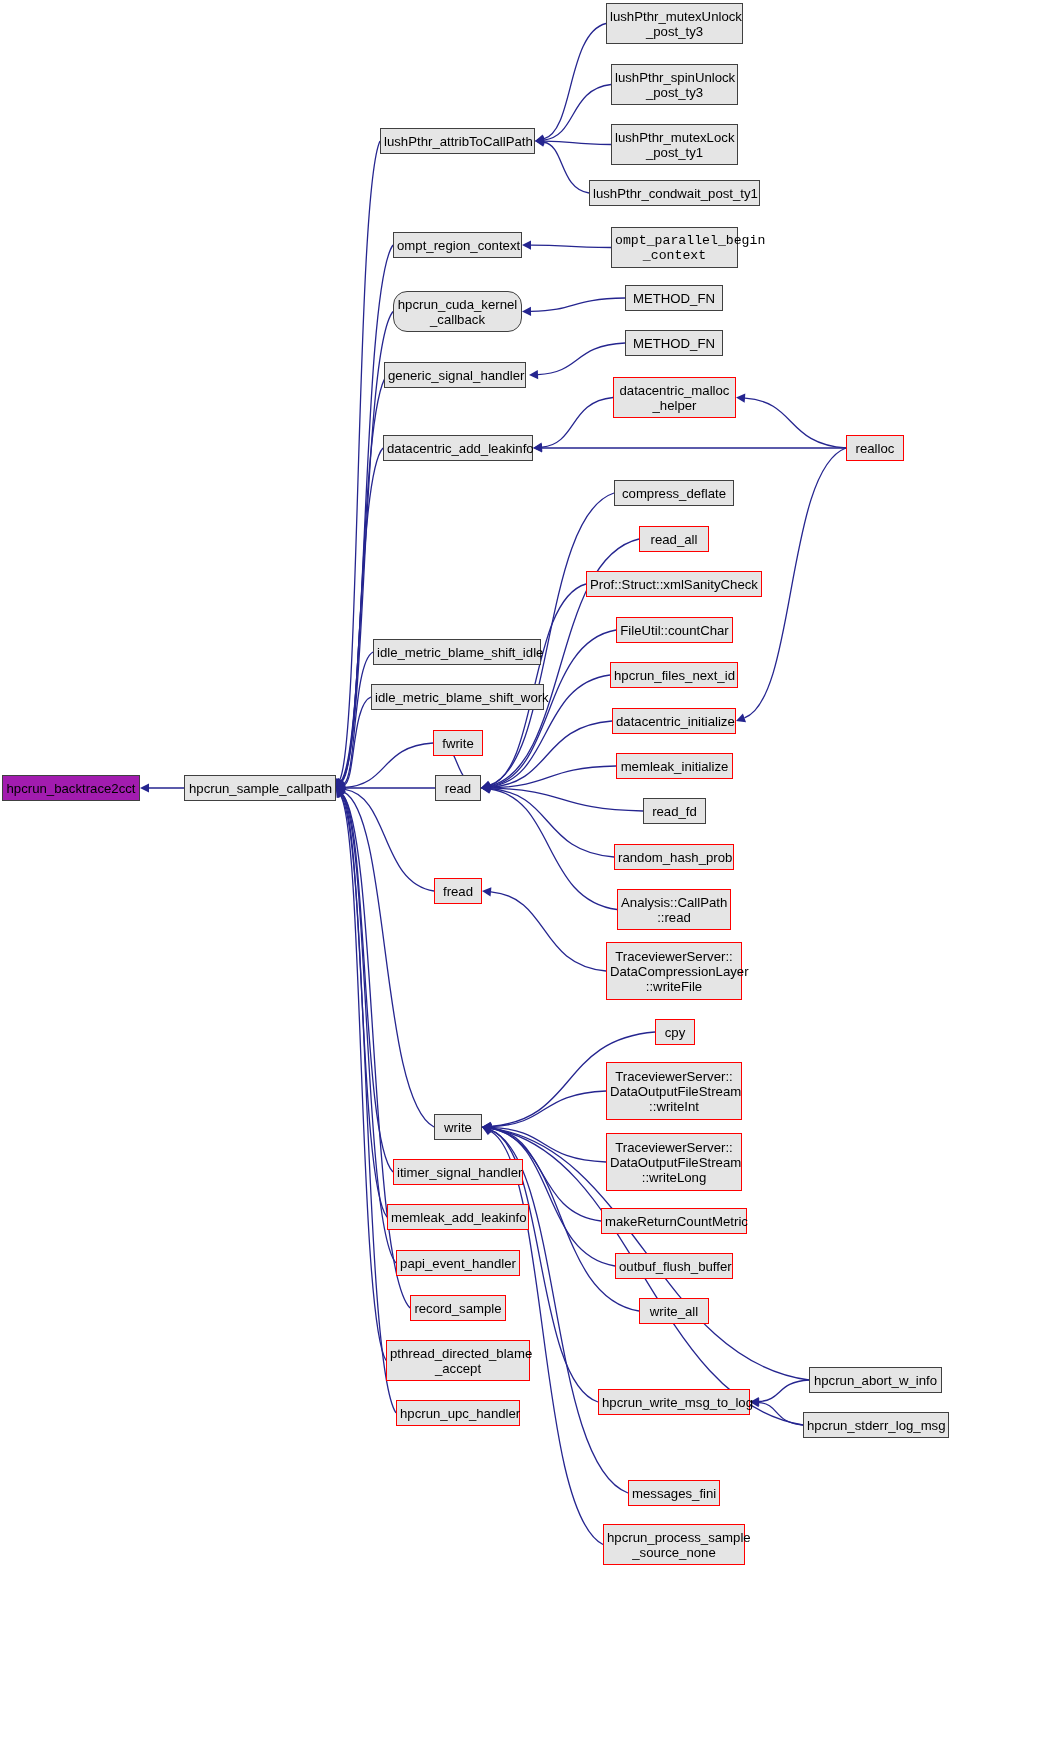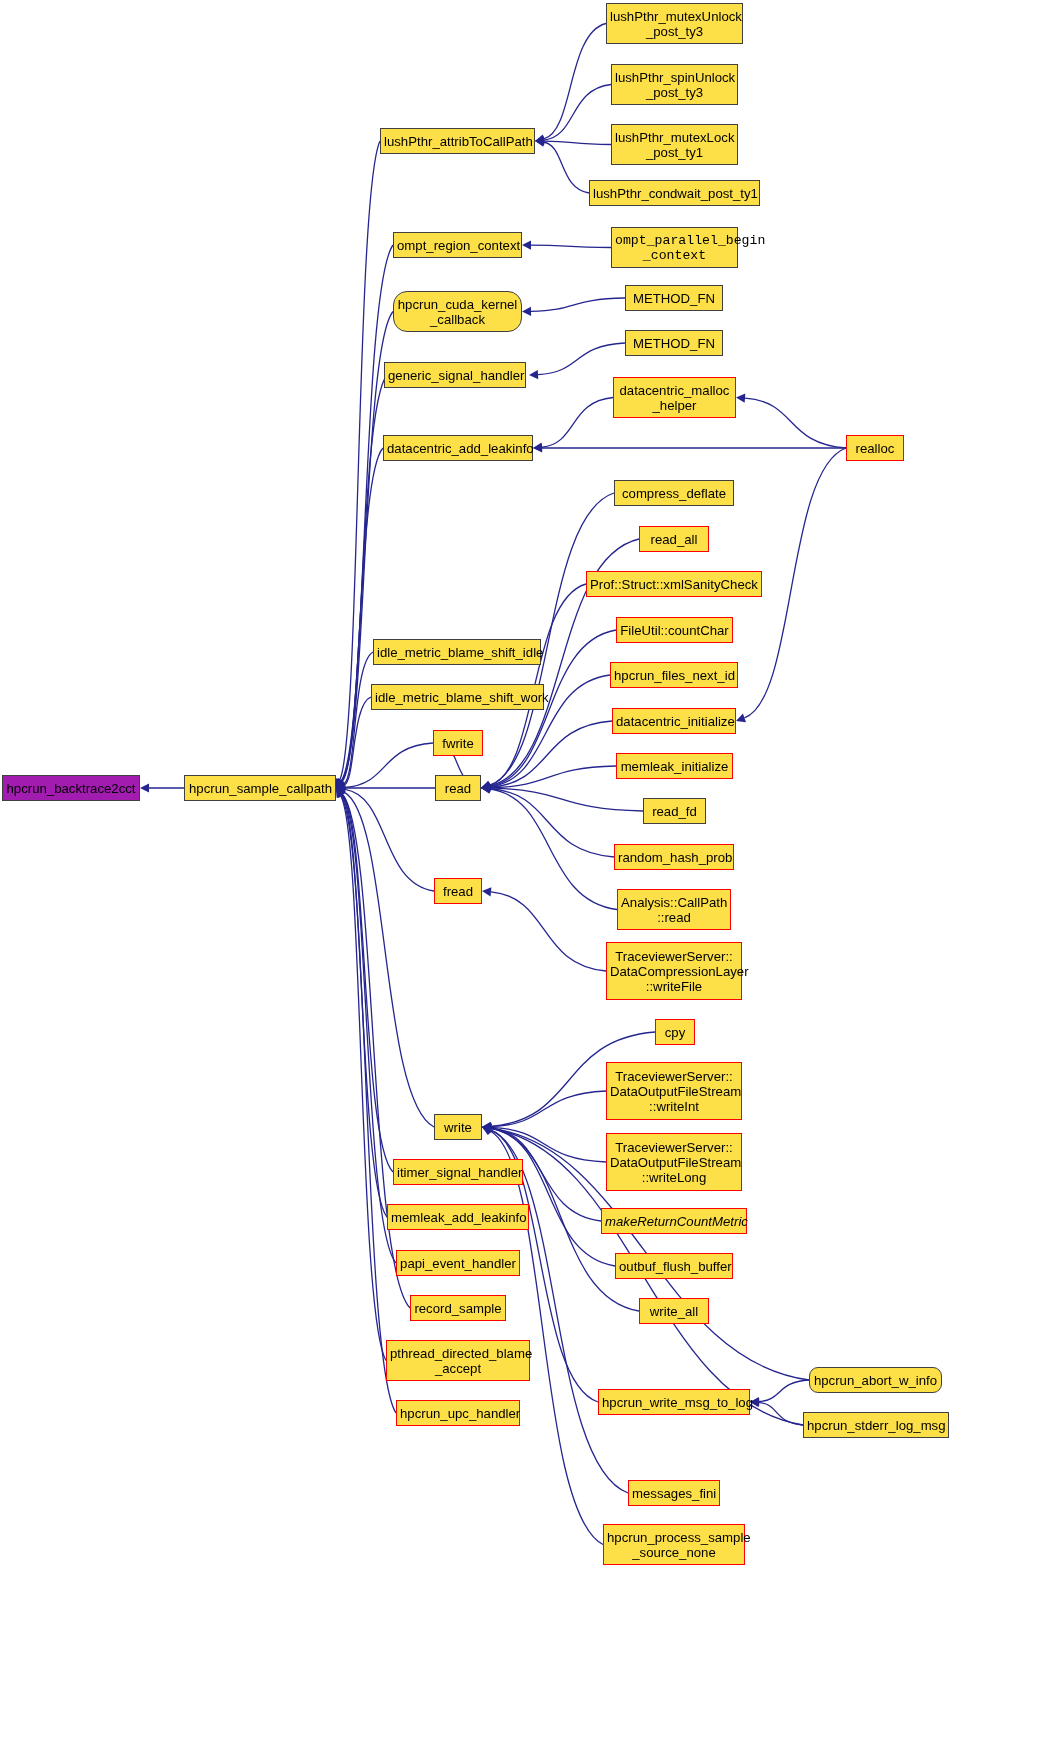--- a/index.html
+++ b/index.html
@@ -25,21 +25,21 @@
   .node {
     position: absolute;
     box-sizing: border-box;
     display: flex;
     align-items: center;
     justify-content: center;
     text-align: center;
     font-size: 13.2px;
     line-height: 15px;
     color: #000000;
-    background: #fde047;
+    background: #e5e5e5;
     border: 1px solid #ff0000;
     white-space: pre-line;
     letter-spacing: 0px;
     cursor: pointer;
   }
   .node.black {
     border: 1px solid #404040;
   }
   .node.root {
     background: #a21caf;
@@ -202,24 +202,24 @@
     <div class="node " style="left: 606px; top: 942px; width: 136px; height: 58px;"><span class="lbl">TraceviewerServer::
 DataCompressionLayer
 ::writeFile</span></div>
     <div class="node " style="left: 655px; top: 1019px; width: 40px; height: 26px;"><span class="lbl">cpy</span></div>
     <div class="node " style="left: 606px; top: 1062px; width: 136px; height: 58px;"><span class="lbl">TraceviewerServer::
 DataOutputFileStream
 ::writeInt</span></div>
     <div class="node " style="left: 606px; top: 1133px; width: 136px; height: 58px;"><span class="lbl">TraceviewerServer::
 DataOutputFileStream
 ::writeLong</span></div>
-    <div class="node " style="left: 601px; top: 1208px; width: 146px; height: 26px; font-style: italic;"><span class="lbl">makeReturnCountMetric</span></div>
+    <div class="node " style="left: 601px; top: 1208px; width: 146px; height: 26px;"><span class="lbl">makeReturnCountMetric</span></div>
     <div class="node " style="left: 615px; top: 1253px; width: 118px; height: 26px; text-align: center;"><span class="lbl">outbuf_flush_buffer</span></div>
     <div class="node " style="left: 639px; top: 1298px; width: 70px; height: 26px;"><span class="lbl">write_all</span></div>
-    <div class="node black" style="left: 809px; top: 1367px; width: 133px; height: 26px; border-radius: 9px;"><span class="lbl">hpcrun_abort_w_info</span></div>
+    <div class="node black" style="left: 809px; top: 1367px; width: 133px; height: 26px;"><span class="lbl">hpcrun_abort_w_info</span></div>
     <div class="node " style="left: 598px; top: 1389px; width: 152px; height: 26px;"><span class="lbl">hpcrun_write_msg_to_log</span></div>
     <div class="node black" style="left: 803px; top: 1412px; width: 146px; height: 26px;"><span class="lbl">hpcrun_stderr_log_msg</span></div>
     <div class="node " style="left: 628px; top: 1480px; width: 92px; height: 26px;"><span class="lbl">messages_fini</span></div>
     <div class="node " style="left: 603px; top: 1524px; width: 142px; height: 41px;"><span class="lbl">hpcrun_process_sample
 _source_none</span></div>
     <div class="node black" style="left: 373px; top: 639px; width: 168px; height: 26px;"><span class="lbl">idle_metric_blame_shift_idle</span></div>
     <div class="node black" style="left: 371px; top: 684px; width: 173px; height: 26px;"><span class="lbl">idle_metric_blame_shift_work</span></div>
     <div class="node " style="left: 433px; top: 730px; width: 50px; height: 26px;"><span class="lbl">fwrite</span></div>
     <div class="node black" style="left: 435px; top: 775px; width: 46px; height: 26px;"><span class="lbl">read</span></div>
     <div class="node " style="left: 434px; top: 878px; width: 48px; height: 26px;"><span class="lbl">fread</span></div>

